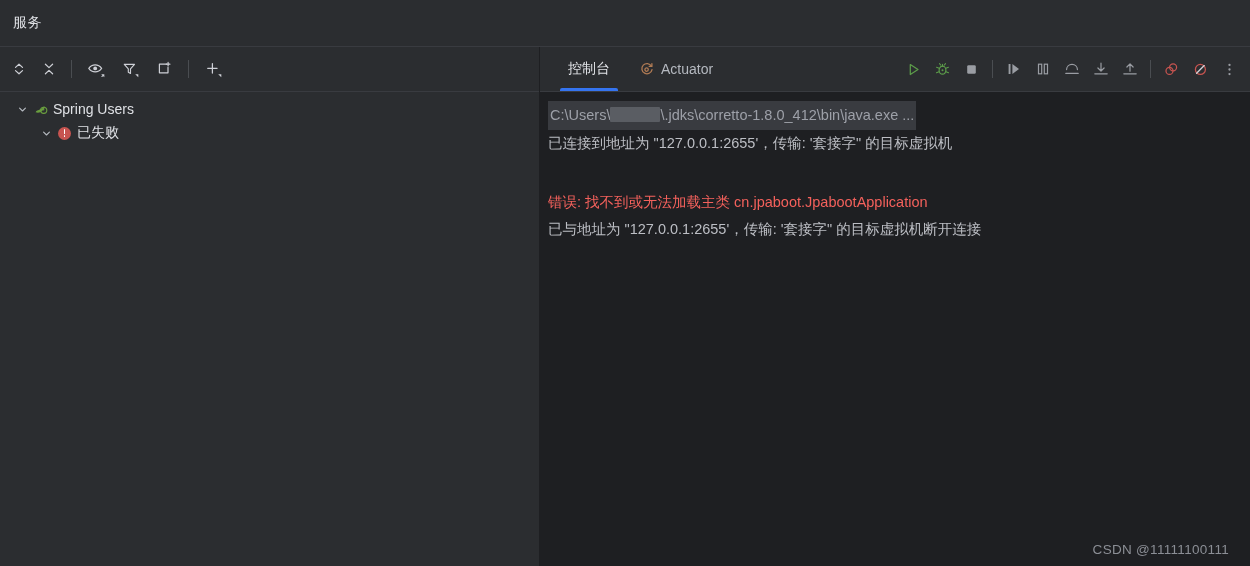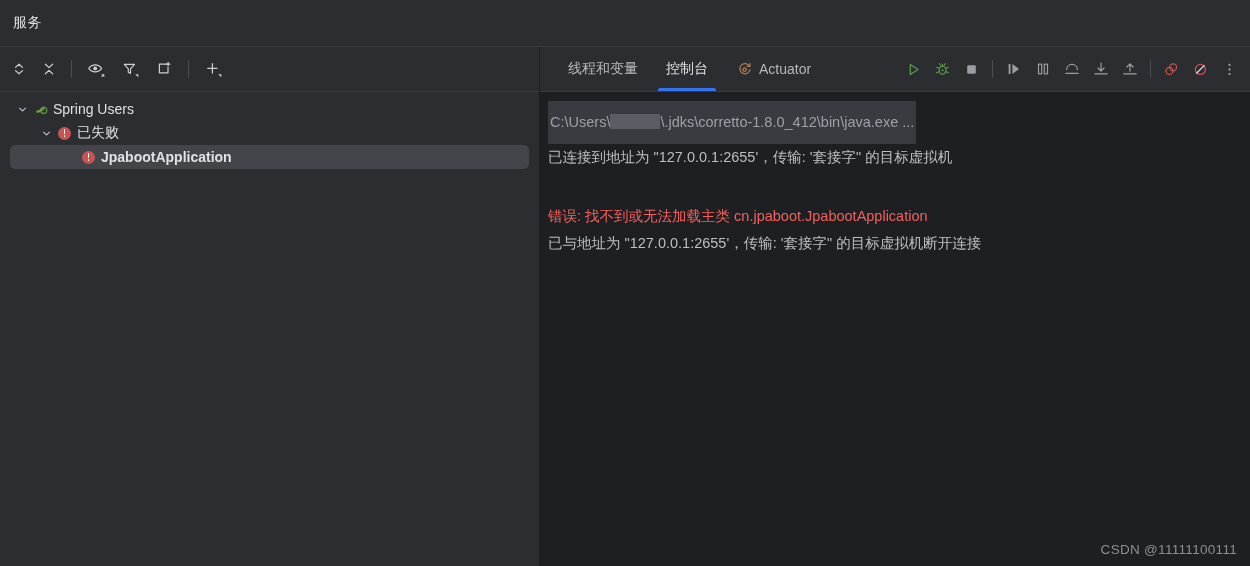--- a/index.html
+++ b/index.html
@@ -233,36 +233,36 @@
   .c-line {
     font-size: 14.5px;
     line-height: 27px;
     color: #bcbec4;
     white-space: nowrap;
   }
   .c-line.cmd {
     color: #9da0a8;
     background: #393b40;
     display: inline-block;
-    padding: 8px 2px;
+    padding: 1px 2px;
   }
   .c-line.error { color: #f4615c; margin-top: 32px; }
   .c-line.blank { height: 27px; }
   .redact {
     display: inline-block;
     width: 50px;
     height: 15px;
     background: #5a5d63;
     vertical-align: -2px;
     border-radius: 1px;
   }
 
   .watermark {
     position: absolute;
-    right: 13px;
+    right: 21px;
     bottom: 9px;
     font-size: 13.5px;
     color: #8b8e95;
     letter-spacing: 0.3px;
     user-select: none;
   }
 </style>
 </head>
 <body>
 
@@ -350,39 +350,30 @@
             <svg width="11" height="11" viewBox="0 0 11 11" fill="none">
               <path d="M2.6 4.1 5.5 7l2.9-2.9" stroke="#b4b8bf" stroke-width="1.15" stroke-linecap="round" stroke-linejoin="round"></path>
             </svg>
           </span>
           <span class="t-icon">
             <span class="err-circle"></span>
           </span>
           <span class="t-label">已失败</span>
         </div>
 
-        <div class="tree-row level2 selected">
-          <span class="t-icon">
-            <span class="err-circle"></span>
-          </span>
-          <span class="t-label">JpabootApplication</span>
-        </div>
 
       </div>
     </div>
 
     <div class="right-pane">
 
       <div class="right-header">
 
         <div class="tabs">
 
-          <div class="tab">
-            <span>线程和变量</span>
-          </div>
 
           <div class="tab active">
             <span>控制台</span>
           </div>
 
           <div class="tab">
             <span class="tab-ico">
               <svg width="17" height="17" viewBox="0 0 17 17" fill="none">
                 <path d="M13.4 5.1A5.1 5.1 0 1 0 14 8.6" stroke="#b07b54" stroke-width="1.3" stroke-linecap="round"></path>
                 <path d="M13.9 2.7v2.7h-2.7" stroke="#b07b54" stroke-width="1.3" stroke-linecap="round" stroke-linejoin="round"></path>

